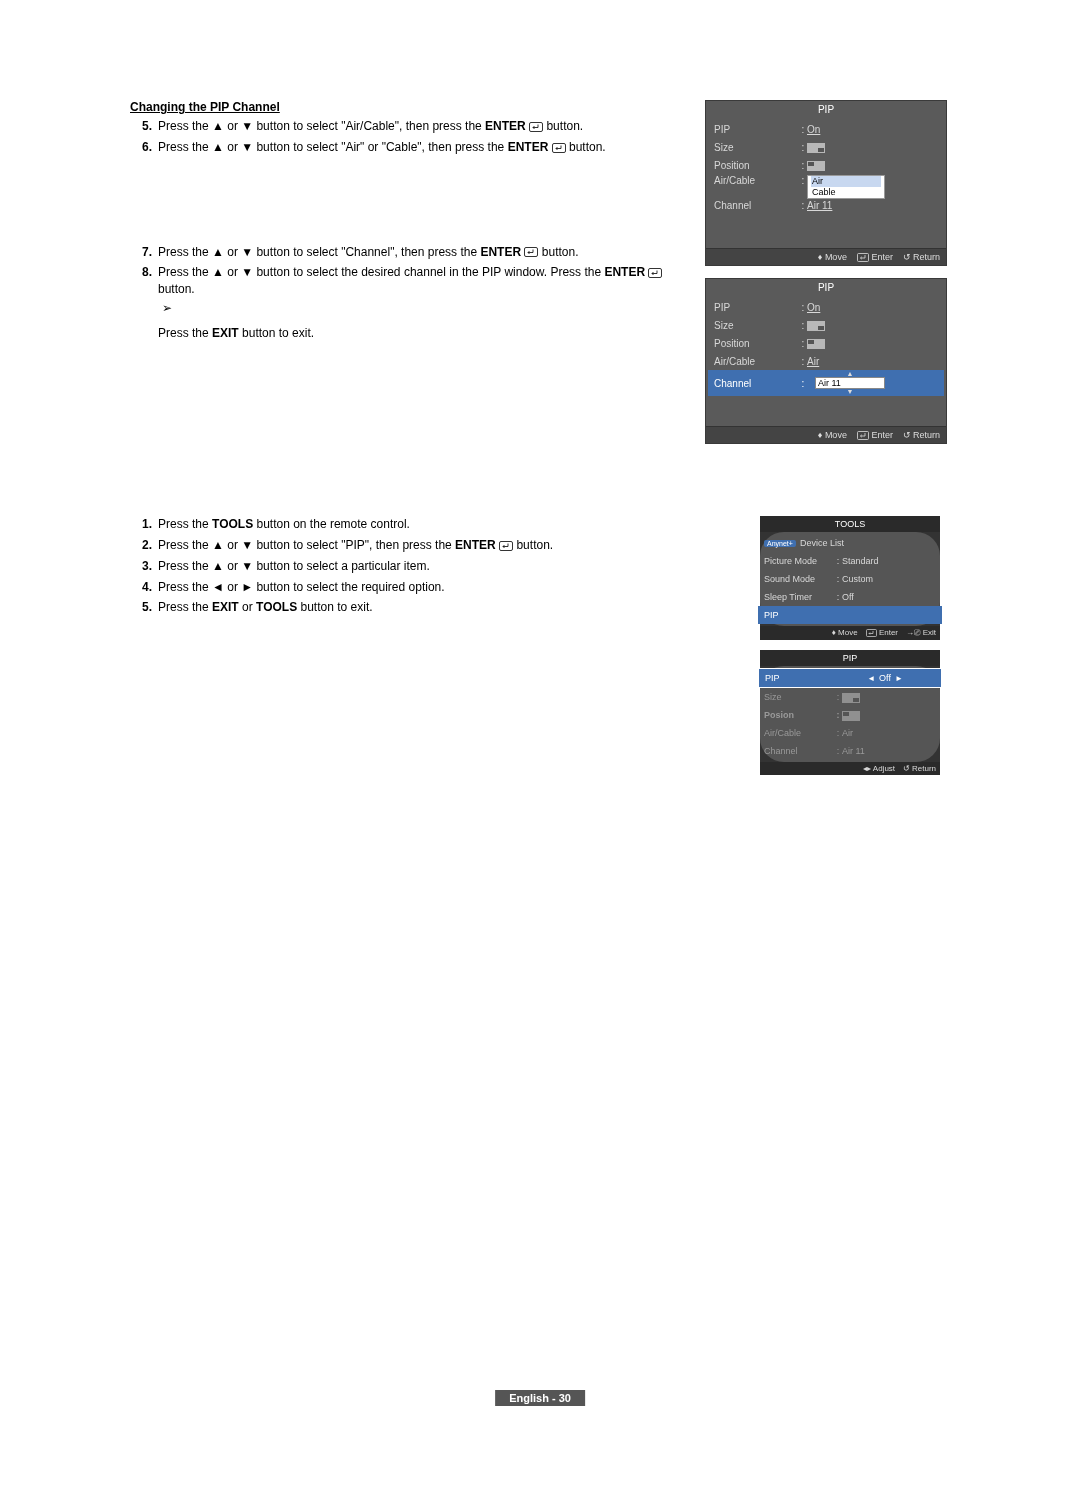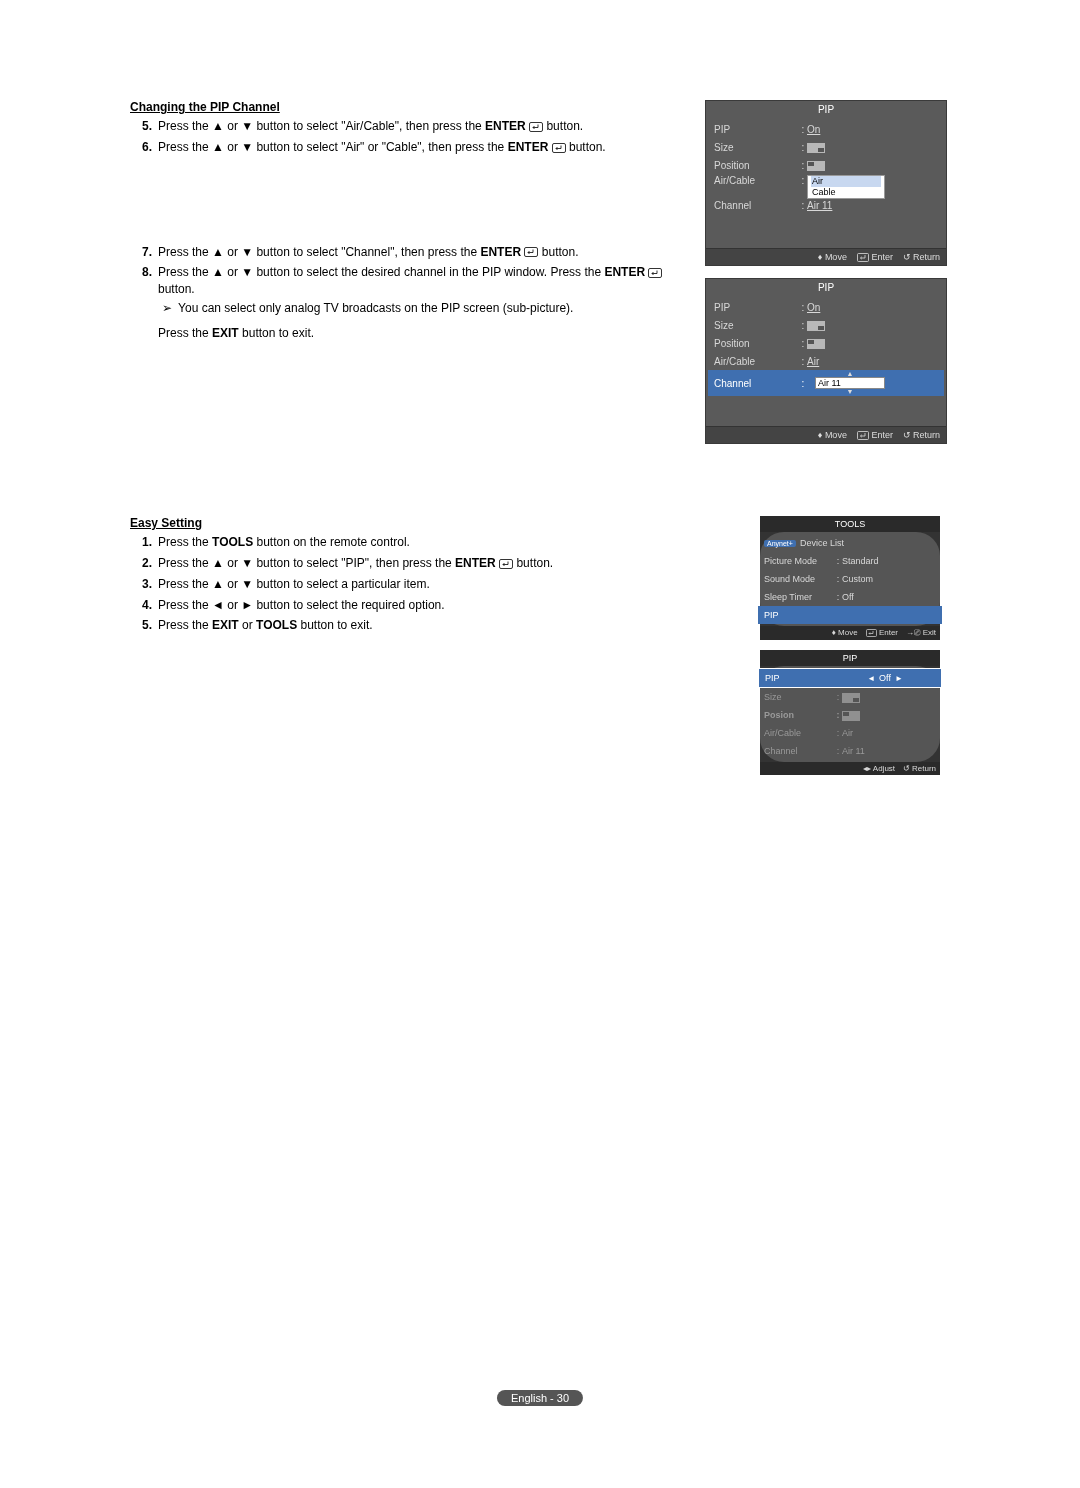--- a/index.html
+++ b/index.html
@@ -225,22 +225,22 @@
   }
   .page-foot {
     position: absolute;
     bottom: 34px;
     left: 50%;
     transform: translateX(-50%);
     background: #555;
     color: #fff;
     font-size: 11px;
     padding: 2px 14px;
-    border-radius: 8px;
-    font-weight: normal;
+    border-radius: 0;
+    font-weight: bold;
   }
   .gap-top { margin-top: 170px; }
   .section2-wrap { margin-top: 60px; }
 </style>
 </head>
 <body>
 
 <div class="page">
 
   <div class="two-col">
@@ -272,21 +272,20 @@
               </svg></span><span> button.</span>
         </li>
         <li>
           <span class="num">8.</span>
           <span>Press the ▲ or ▼ button to select the desired channel in the PIP window. Press the </span><span class="b">ENTER</span> <span class="enter-icon"><svg width="14" height="10">
                 <rect x="0.5" y="0.5" width="13" height="9" rx="1.5" fill="none" stroke="#000" stroke-width="0.8"></rect>
                 <path d="M9 2.5 L9 5.5 L4 5.5 M5.5 4 L4 5.5 L5.5 7" fill="none" stroke="#000" stroke-width="0.8"></path>
               </svg></span><span>  button.</span>
           <div class="note">
             <span class="note-mark">➢</span>
-            <span>You can select only analog TV broadcasts on the PIP screen (sub-picture).</span>
           </div>
           <div style="margin-top:8px;">
             <span>Press the </span><span class="b">EXIT</span><span> button to exit.</span>
           </div>
         </li>
       </ol>
     </div>
 
     <div class="right">
 
@@ -378,21 +377,20 @@
                   <path d="M8 2 L8 5 L3.5 5 M4.8 3.8 L3.5 5 L4.8 6.2" fill="none" stroke="#ddd" stroke-width="0.8"></path>
                 </svg></span> <span>Enter</span></span>
           <span><span class="glyph">↺</span> <span>Return</span></span>
         </div>
       </div>
     </div>
   </div>
 
   <div class="two-col section2-wrap">
     <div class="left">
-      <div class="section-title">Easy Setting</div>
       <ol class="steps">
         <li>
           <span class="num">1.</span>
           <span>Press the </span><span class="b">TOOLS</span><span> button on the remote control.</span>
         </li>
         <li>
           <span class="num">2.</span>
           <span>Press the ▲ or ▼ button to select "PIP", then press the </span><span class="b">ENTER</span> <span class="enter-icon"><svg width="14" height="10">
                 <rect x="0.5" y="0.5" width="13" height="9" rx="1.5" fill="none" stroke="#000" stroke-width="0.8"></rect>
                 <path d="M9 2.5 L9 5.5 L4 5.5 M5.5 4 L4 5.5 L5.5 7" fill="none" stroke="#000" stroke-width="0.8"></path>

